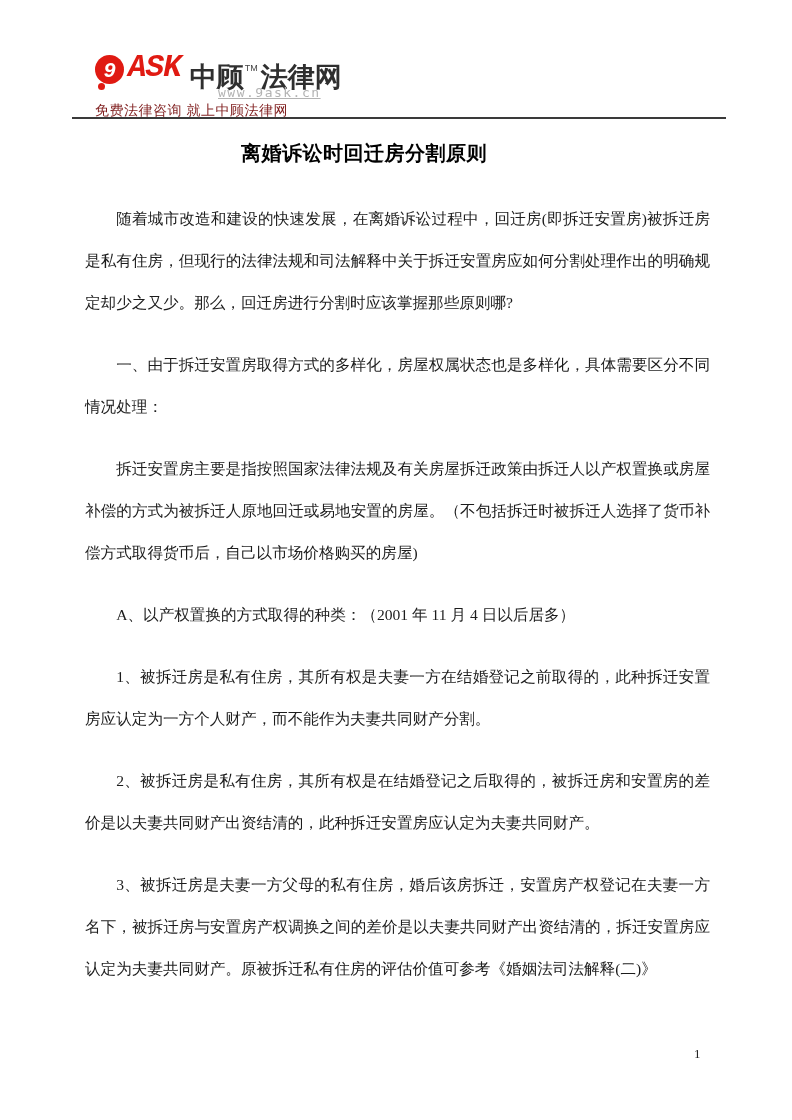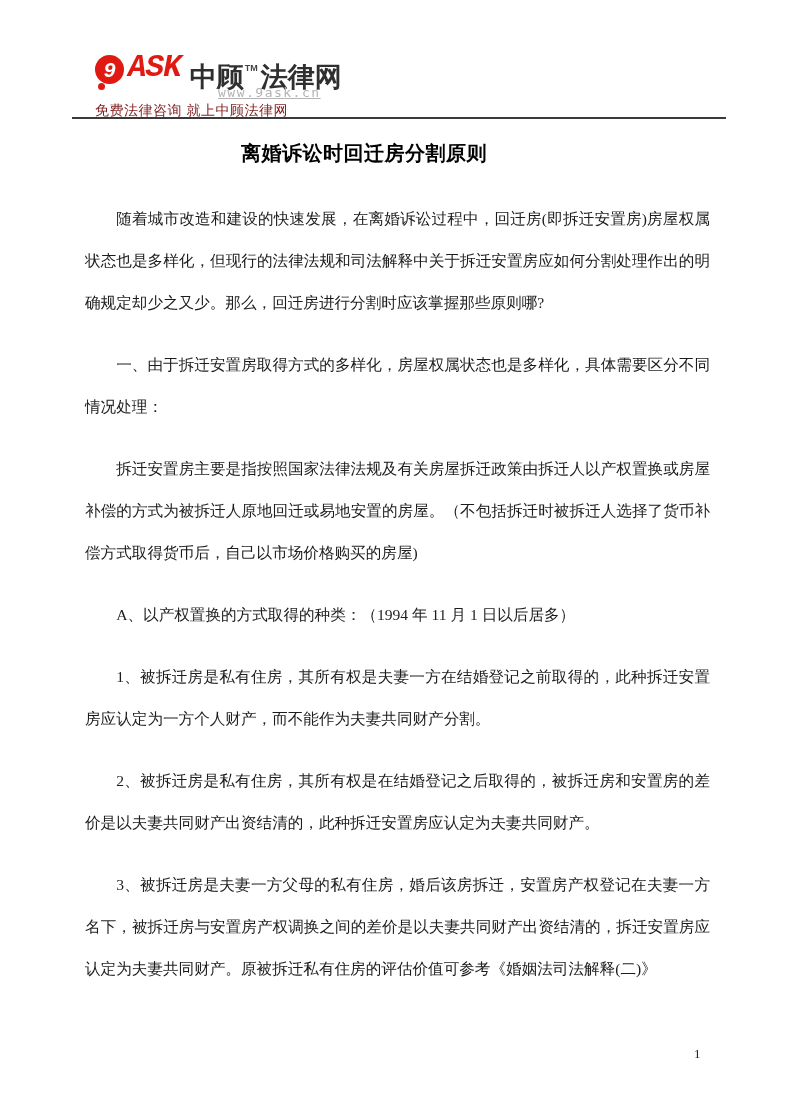--- a/index.html
+++ b/index.html
@@ -62,21 +62,21 @@
   .brand-cn {
     font-size: 27px;
     font-weight: bold;
     color: #2f2f2f;
     margin-left: 9px;
     line-height: 36px;
     white-space: nowrap;
   }
   .brand-cn .tm {
     font-size: 9px;
-    font-weight: bold;
+    font-weight: normal;
     vertical-align: 15px;
     margin: 0 3px 0 1px;
     color: #444444;
   }
   .brand-url {
     margin-left: 123px;
     margin-top: -3px;
     font-family: "DejaVu Sans Mono", monospace;
     font-size: 13px;
     letter-spacing: 1.5px;
@@ -153,24 +153,24 @@
     </div>
     <div class="brand-url">www.9ask.cn</div>
     <div class="brand-tagline">免费法律咨询 就上中顾法律网</div>
   </header>
 
   <div class="header-rule"></div>
 
   <main>
     <h1 class="doc-title">离婚诉讼时回迁房分割原则</h1>
     <div class="doc-content">
-      <p>随着城市改造和建设的快速发展，在离婚诉讼过程中，回迁房(即拆迁安置房)房屋权属状态也是多样化，但现行的法律法规和司法解释中关于拆迁安置房应如何分割处理作出的明确规定却少之又少。那么，回迁房进行分割时应该掌握那些原则哪?</p>
+      <p>随着城市改造和建设的快速发展，在离婚诉讼过程中，回迁房(即拆迁安置房)被拆迁房是私有住房，但现行的法律法规和司法解释中关于拆迁安置房应如何分割处理作出的明确规定却少之又少。那么，回迁房进行分割时应该掌握那些原则哪?</p>
       <p>一、由于拆迁安置房取得方式的多样化，房屋权属状态也是多样化，具体需要区分不同情况处理：</p>
       <p>拆迁安置房主要是指按照国家法律法规及有关房屋拆迁政策由拆迁人以产权置换或房屋补偿的方式为被拆迁人原地回迁或易地安置的房屋。（不包括拆迁时被拆迁人选择了货币补偿方式取得货币后，自己以市场价格购买的房屋)</p>
-      <p>A、以产权置换的方式取得的种类：（1994 年 11 月 1 日以后居多）</p>
+      <p>A、以产权置换的方式取得的种类：（2001 年 11 月 4 日以后居多）</p>
       <p>1、被拆迁房是私有住房，其所有权是夫妻一方在结婚登记之前取得的，此种拆迁安置房应认定为一方个人财产，而不能作为夫妻共同财产分割。</p>
       <p>2、被拆迁房是私有住房，其所有权是在结婚登记之后取得的，被拆迁房和安置房的差价是以夫妻共同财产出资结清的，此种拆迁安置房应认定为夫妻共同财产。</p>
       <p>3、被拆迁房是夫妻一方父母的私有住房，婚后该房拆迁，安置房产权登记在夫妻一方名下，被拆迁房与安置房产权调换之间的差价是以夫妻共同财产出资结清的，拆迁安置房应认定为夫妻共同财产。原被拆迁私有住房的评估价值可参考《婚姻法司法解释(二)》</p>
     </div>
   </main>
 
   <div class="page-number">1</div>
 
 </div>
 

